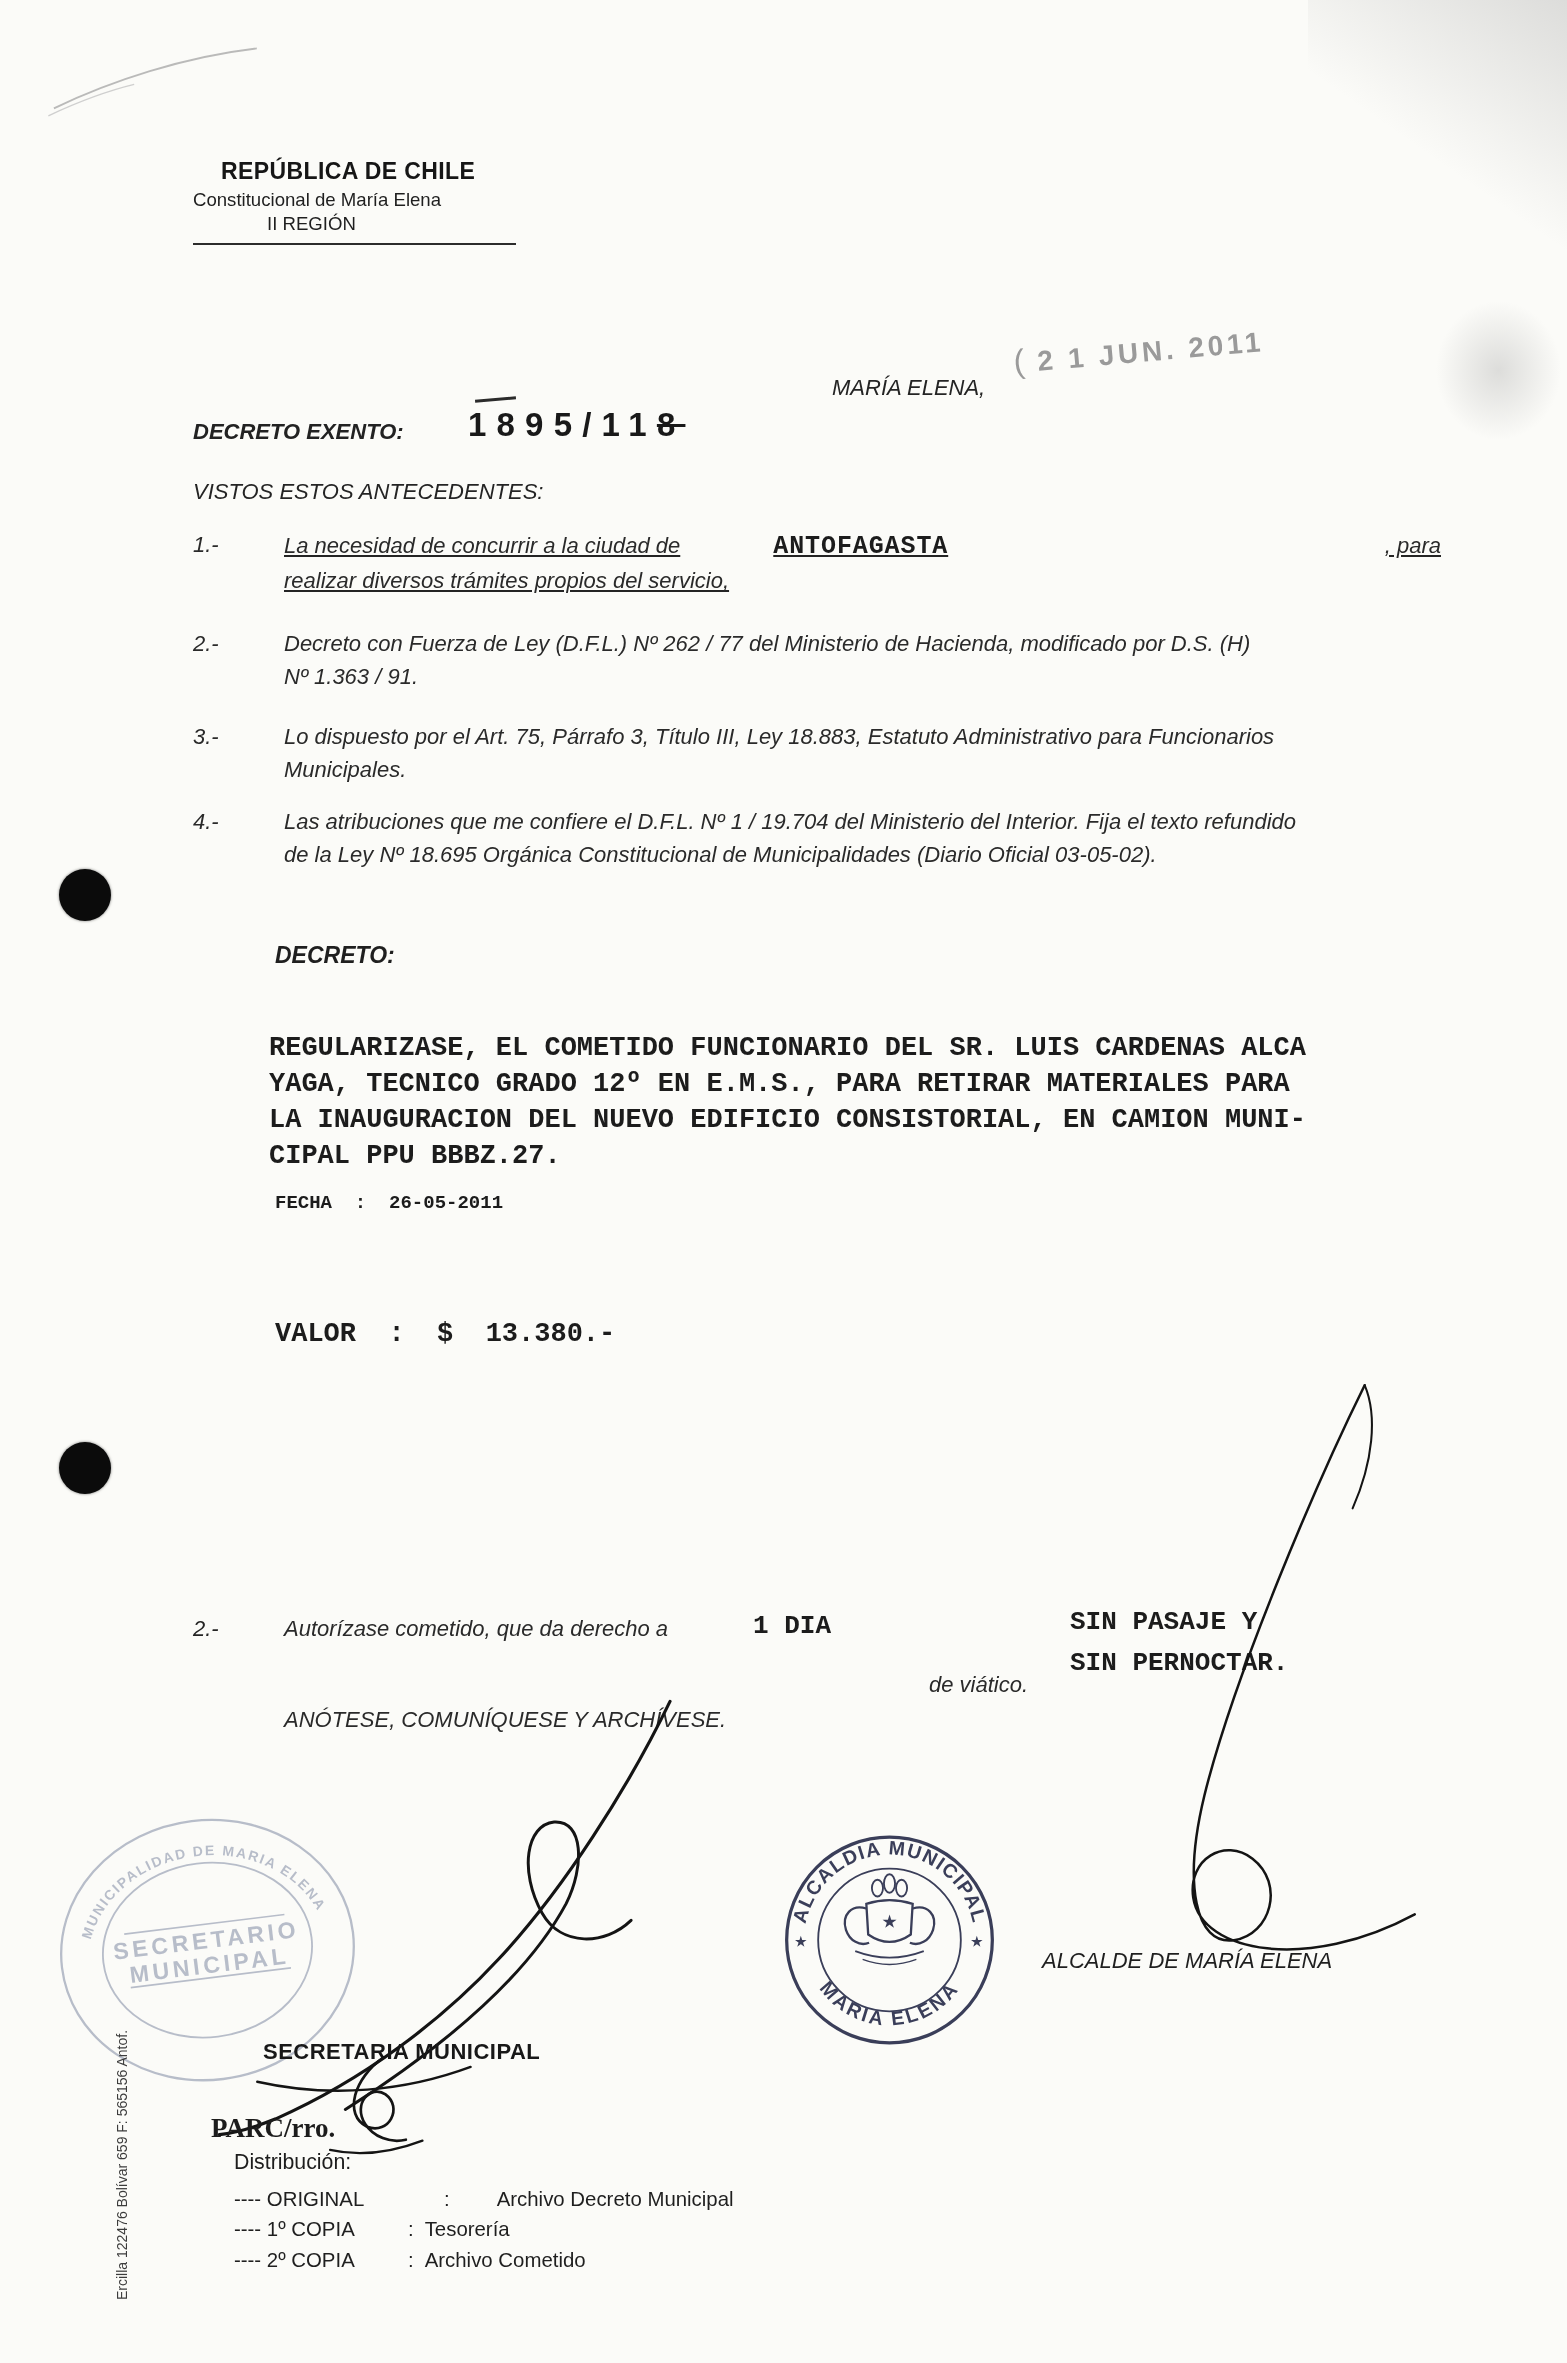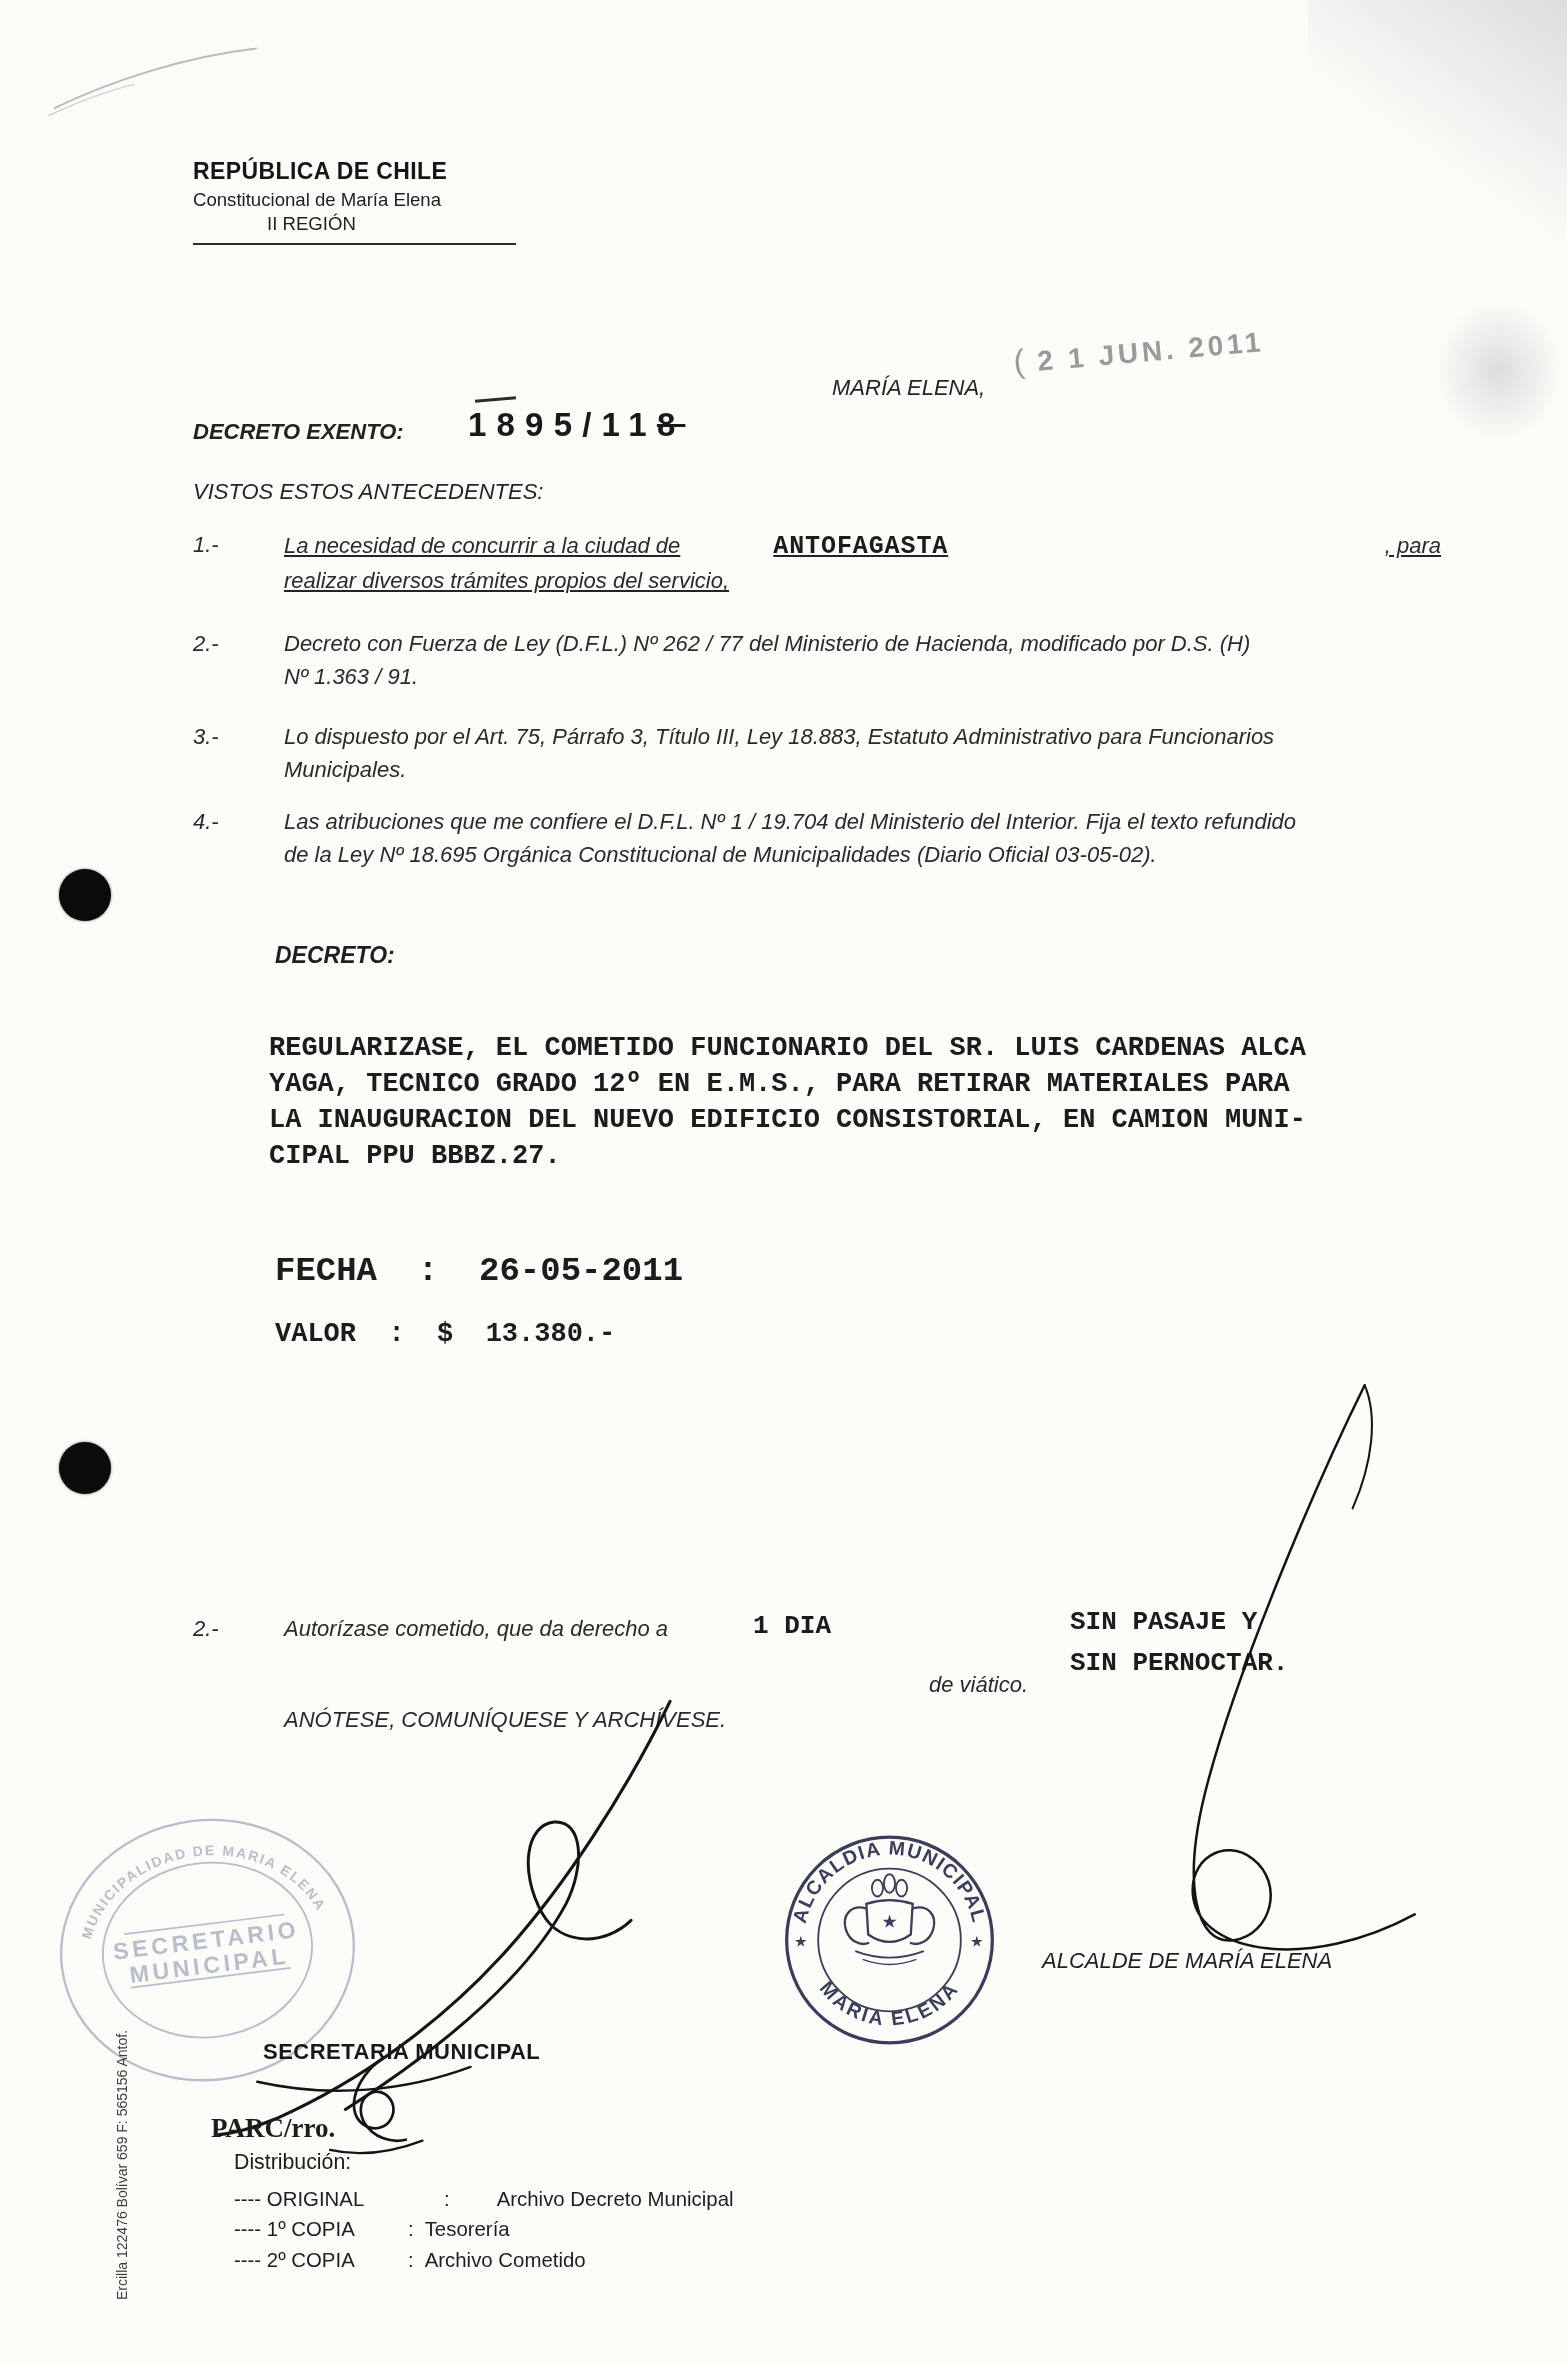--- a/index.html
+++ b/index.html
@@ -37,21 +37,21 @@
   <div class="abs smudge" style="left:1436px;top:301px;"></div>
   <svg class="abs" style="left:46px;top:42px;" width="227" height="83" viewBox="0 0 245 90">
     <path d="M 8 72 C 70 42, 150 16, 228 7" fill="none" stroke="#aeaeae" stroke-width="2" opacity="0.85"></path>
     <path d="M 2 80 C 32 66, 62 54, 95 46" fill="none" stroke="#c4c4c4" stroke-width="1.5" opacity="0.8"></path>
   </svg>
 
   <div class="abs hole" style="left:59px;top:869px;"></div>
   <div class="abs hole" style="left:59px;top:1442px;"></div>
 
   <div class="abs" style="left:193px;top:158px;">
-    <div class="b" style="font-size:23px;letter-spacing:0.4px;color:#161616;">REPÚBLICA DE CHILE</div>
+    <div class="b" style="font-size:23px;letter-spacing:0.4px;color:#161616;margin-left:28px;">REPÚBLICA DE CHILE</div>
     <div style="font-size:18.6px;margin-top:3.7px;color:#1f1f1f;">Constitucional de María Elena</div>
     <div style="font-size:18.6px;margin-top:2.8px;margin-left:74px;color:#1f1f1f;">II REGIÓN</div>
     <div style="width:323px;border-bottom:2.8px solid #2c2c2c;margin-top:7.4px;"></div>
   </div>
 
   <div class="abs" style="left:1013px;top:332px;transform:rotate(-5deg);color:#9a9a9a;display:flex;align-items:baseline;gap:13px;">
     <span style="font-size:33px;">(</span>
     <span class="b" style="font-size:28px;letter-spacing:3.7px;">2 1 JUN. 2011</span>
   </div>
 
@@ -103,21 +103,21 @@
 
   <div class="abs it b" style="left:275px;top:942px;font-size:23px;color:#1f1f1f;font-style:italic;">DECRETO:</div>
 
   <div class="abs" style="left:269px;top:1030px;">
     <div class="mono pre" style="font-size:27px;line-height:36px;">REGULARIZASE, EL COMETIDO FUNCIONARIO DEL SR. LUIS CARDENAS ALCA</div>
     <div class="mono pre" style="font-size:27px;line-height:36px;">YAGA, TECNICO GRADO 12º EN E.M.S., PARA RETIRAR MATERIALES PARA</div>
     <div class="mono pre" style="font-size:27px;line-height:36px;">LA INAUGURACION DEL NUEVO EDIFICIO CONSISTORIAL, EN CAMION MUNI-</div>
     <div class="mono pre" style="font-size:27px;line-height:36px;">CIPAL PPU BBBZ.27.</div>
   </div>
 
-  <div class="abs mono pre" style="left:275px;top:1252px;font-size:34px;text-align:right;">FECHA  :  26-05-2011</div>
+  <div class="abs mono pre" style="left:275px;top:1192px;font-size:19px;text-align:right;">FECHA  :  26-05-2011</div>
   <div class="abs mono pre" style="left:275px;top:1319px;font-size:27px;">VALOR  :  $  13.380.-</div>
 
   <div class="abs it" style="left:193px;top:1616px;font-size:22px;">2.-</div>
   <div class="abs body-t" style="left:284px;top:1616px;">Autorízase cometido, que da derecho a</div>
   <div class="abs mono" style="left:753px;top:1611px;font-size:26px;">1 DIA</div>
   <div class="abs body-t" style="left:929px;top:1672px;text-align:center;">de viático.</div>
   <div class="abs mono" style="left:1070px;top:1607px;font-size:26px;">SIN PASAJE Y</div>
   <div class="abs mono" style="left:1070px;top:1648px;font-size:26px;">SIN PERNOCTAR.</div>
 
   <div class="abs body-t" style="left:284px;top:1707px;">ANÓTESE, COMUNÍQUESE Y ARCHÍVESE.</div>

